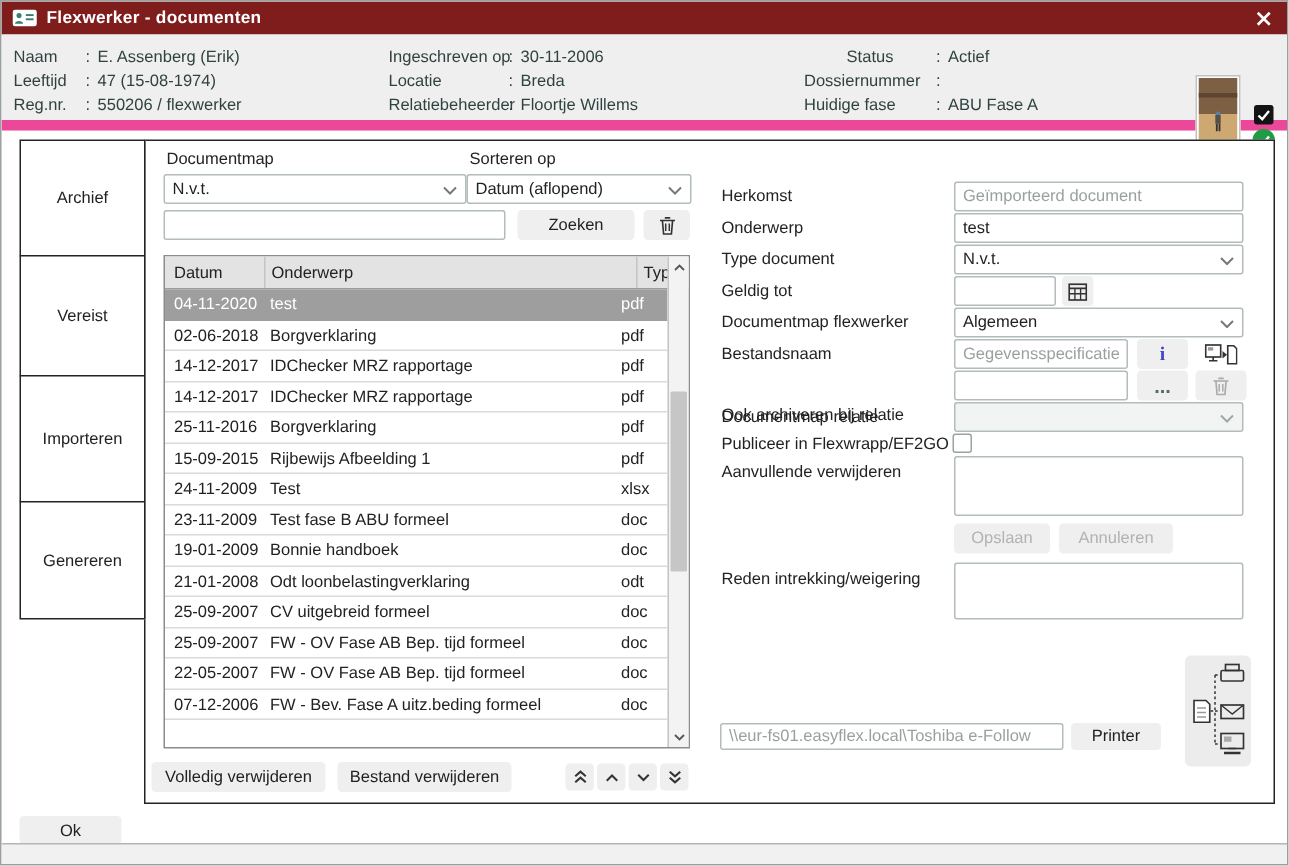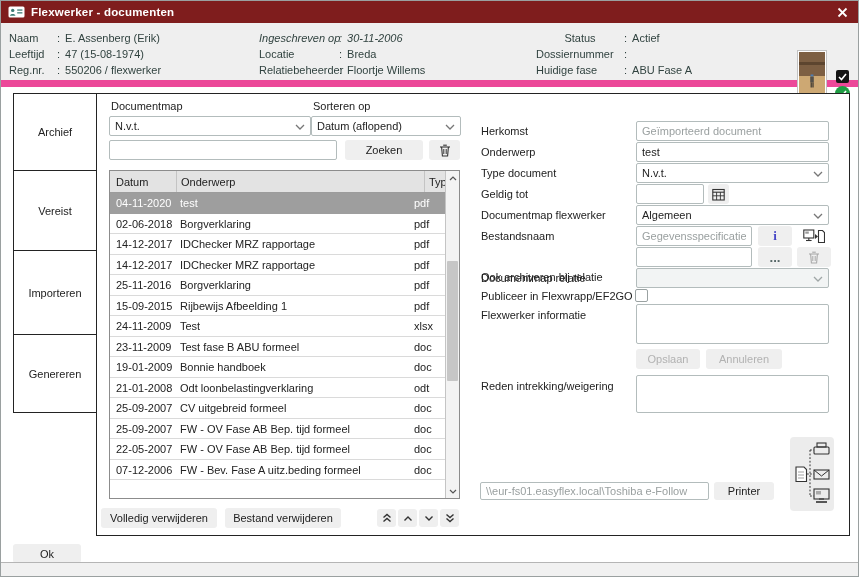--- a/index.html
+++ b/index.html
@@ -115,21 +115,21 @@
         <line x1="9.5" y1="1.5" x2="1.5" y2="9.5" stroke="#fff" stroke-width="1.8"></line>
       </svg>
     </span>
   </div>
 
   <div class="hdr">
     <div class="hrow c1" style="left:8px;top:7px;"><span class="hlabel">Naam</span><span class="hcolon"></span><span class="hval">E. Assenberg (Erik)</span></div>
     <div class="hrow c1" style="left:8px;top:23px;"><span class="hlabel">Leeftijd</span><span class="hcolon"></span><span class="hval">47 (15-08-1974)</span></div>
     <div class="hrow c1" style="left:8px;top:39px;"><span class="hlabel">Reg.nr.</span><span class="hcolon"></span><span class="hval">550206 / flexwerker</span></div>
 
-    <div class="hrow c2" style="left:258px;top:7px;font-style:italic;"><span class="hlabel">Ingeschreven op</span><span class="hcolon"></span><span class="hval">30-11-2006</span></div>
+    <div class="hrow c2" style="left:258px;top:7px;"><span class="hlabel">Ingeschreven op</span><span class="hcolon"></span><span class="hval">30-11-2006</span></div>
     <div class="hrow c2" style="left:258px;top:23px;"><span class="hlabel">Locatie</span><span class="hcolon"></span><span class="hval">Breda</span></div>
     <div class="hrow c2" style="left:258px;top:39px;"><span class="hlabel">Relatiebeheerder</span><span class="hcolon"></span><span class="hval">Floortje Willems</span></div>
 
     <div class="hrow c3" style="left:535px;top:7px;text-align:center;"><span class="hlabel">Status</span><span class="hcolon"></span><span class="hval">Actief</span></div>
     <div class="hrow c3" style="left:535px;top:23px;"><span class="hlabel">Dossiernummer</span><span class="hcolon"></span><span class="hval"></span></div>
     <div class="hrow c3" style="left:535px;top:39px;"><span class="hlabel">Huidige fase</span><span class="hcolon"></span><span class="hval">ABU Fase A</span></div>
 
     <div class="photo">
       <svg width="26" height="51" viewBox="0 0 26 51">
         <rect x="0" y="0" width="26" height="24" fill="#7d5f43"></rect>
@@ -381,21 +381,21 @@
   <div class="select disabled" style="left:635px;top:267px;width:193px;">
     <span class="seltext"></span>
     <svg width="10" height="6" viewBox="0 0 10 6">
         <polyline points="1,1 5,5 9,1" fill="none" stroke="#9fa6a6" stroke-width="1.3"></polyline>
       </svg>
   </div>
 
   <div class="flabel" style="left:480px;top:289px;">Publiceer in Flexwrapp/EF2GO</div>
   <div class="checkbox" style="left:634px;top:288px;"></div>
 
-  <div class="flabel" style="left:480px;top:308px;">Flexwerker informatie</div>
+  <div class="flabel" style="left:480px;top:308px;">Aanvullende verwijderen</div>
   <textarea class="ta" style="left: 635px; top: 303px; width: 193px; height: 40px;"></textarea>
 
   <button class="btn accel disabled" style="left:635px;top:348px;width:64px;">Opslaan</button>
   <button class="btn accel disabled" style="left:705px;top:348px;width:76px;">Annuleren</button>
 
   <div class="flabel" style="left:480px;top:379px;">Reden intrekking/weigering</div>
   <textarea class="ta" style="left: 635px; top: 374px; width: 193px; height: 38px;"></textarea>
 
   <input class="tinput gray" style="left: 479px; top: 481px; width: 229px; height: 18px;" readonly="" value="\\eur-fs01.easyflex.local\Toshiba e-Follow">
   <button class="btn accel" style="left:713px;top:481px;width:60px;height:18px;">Printer</button>

